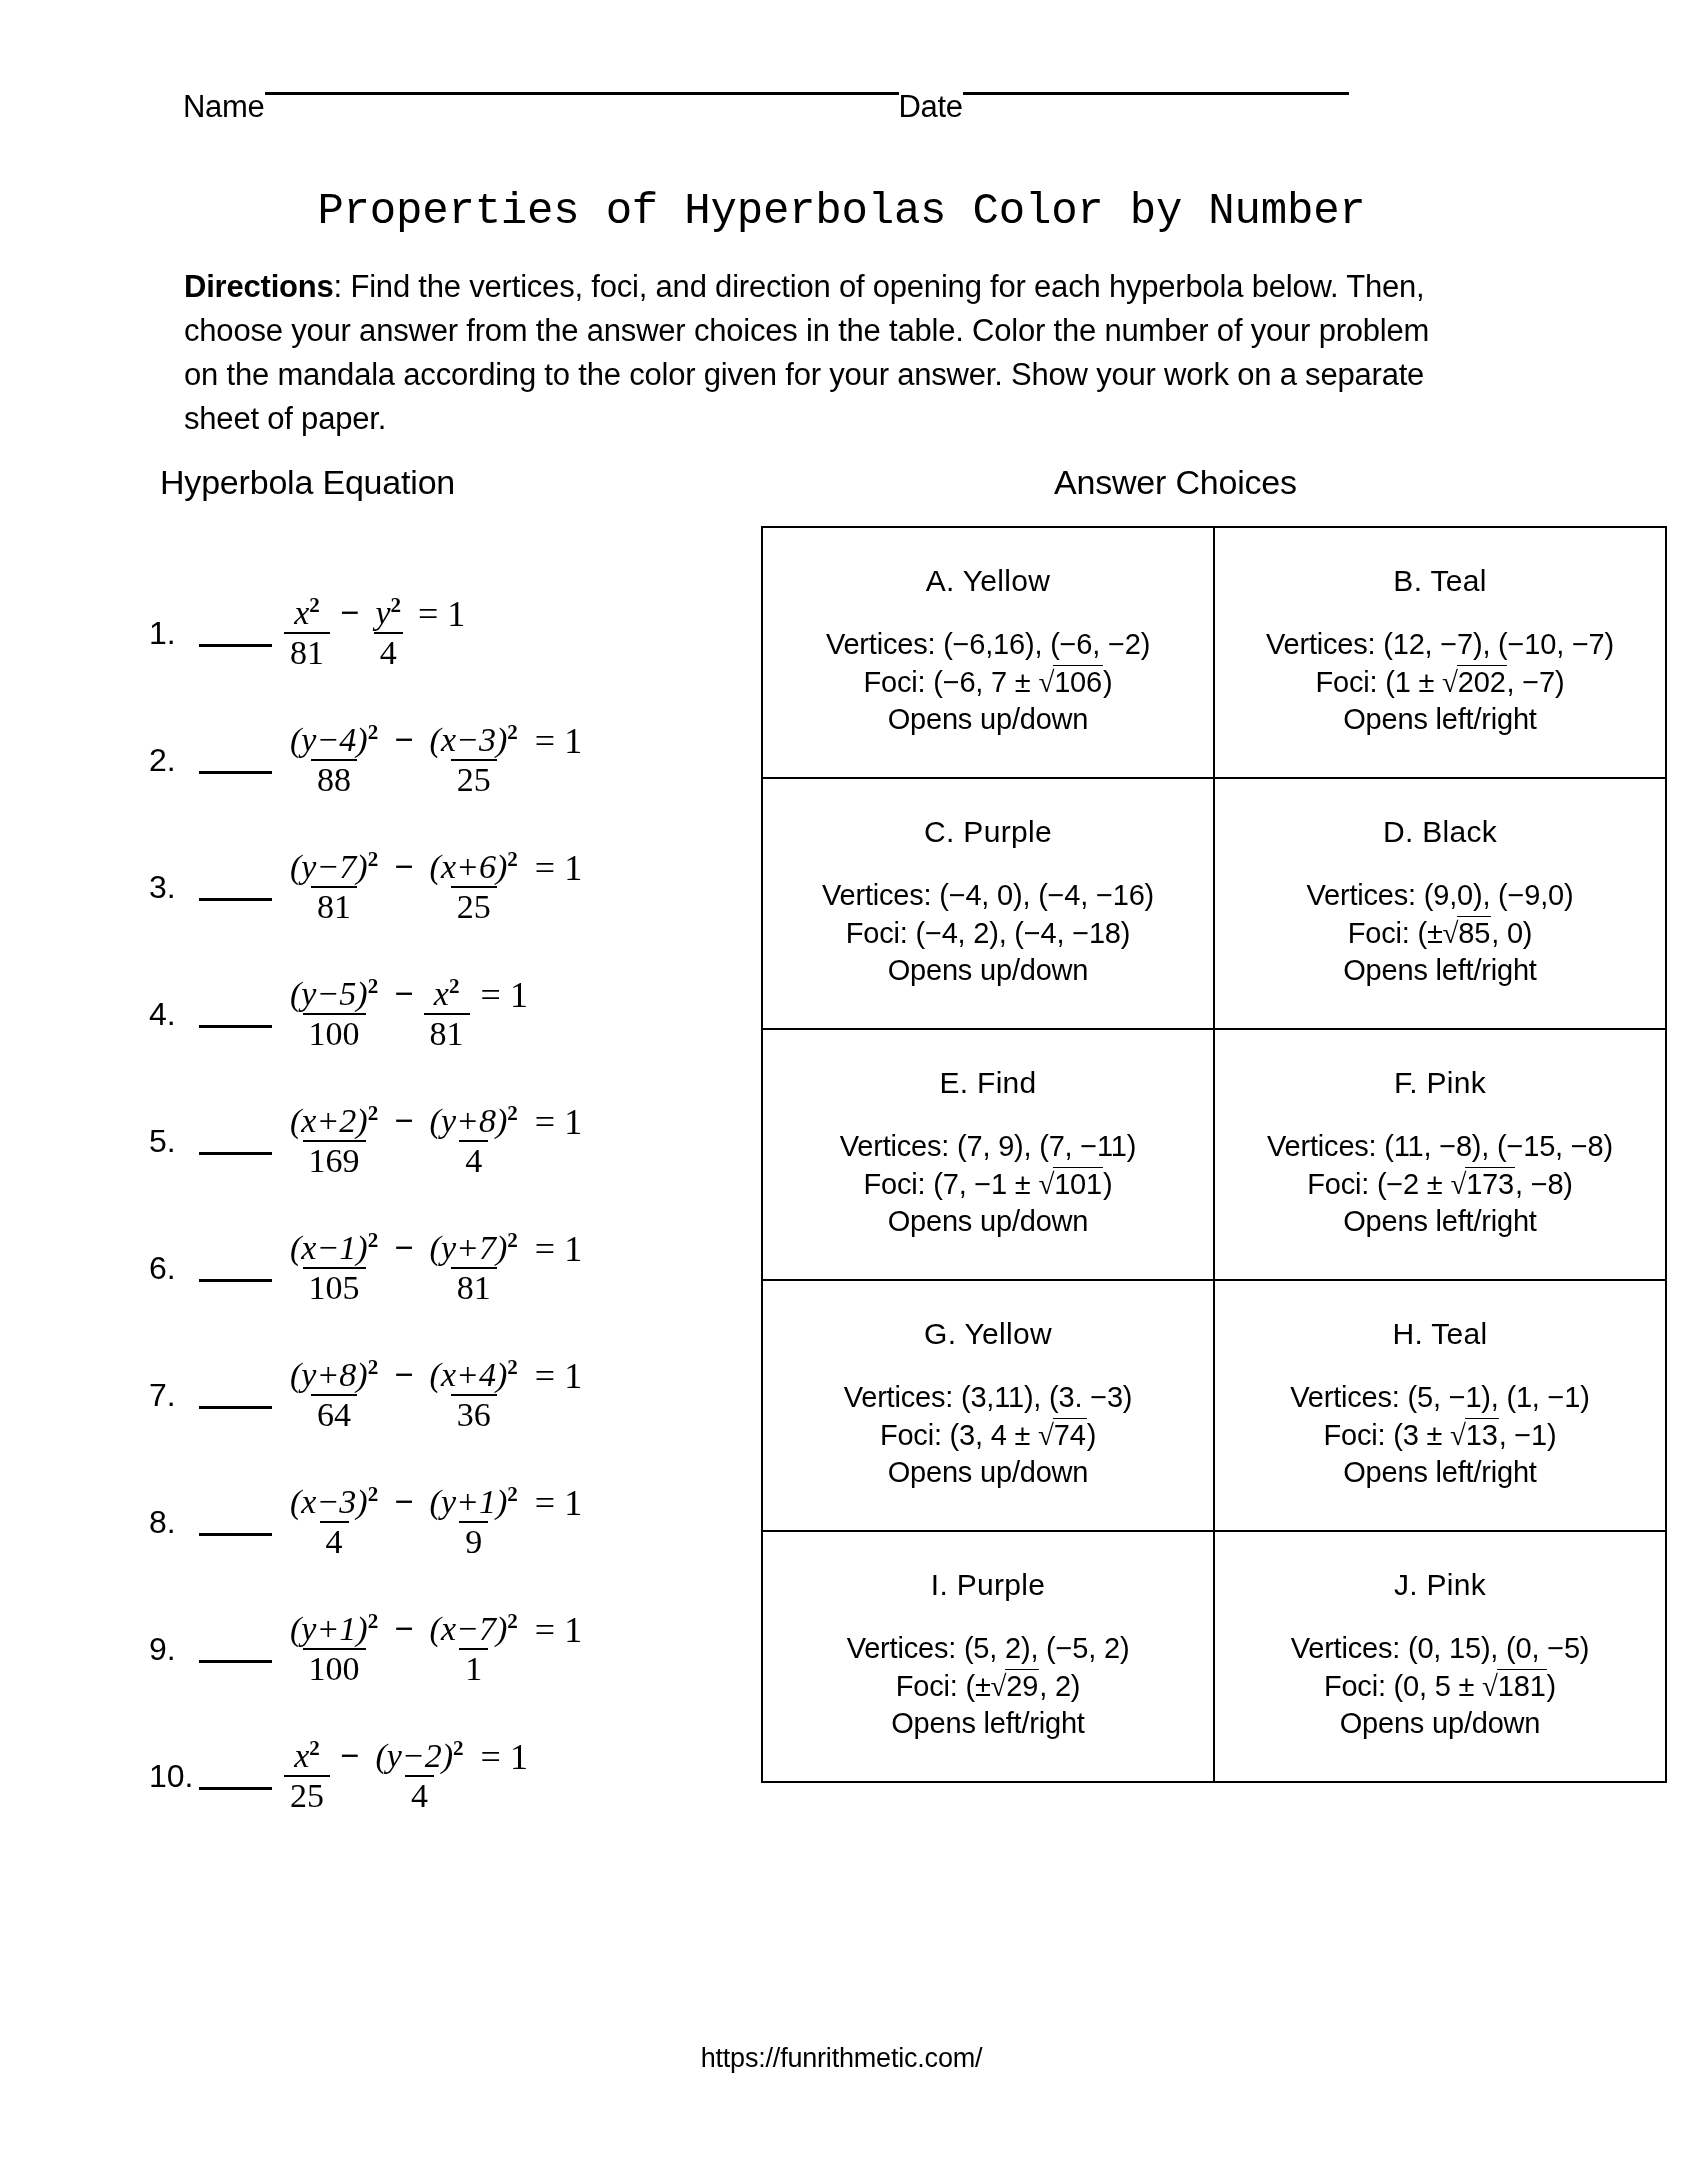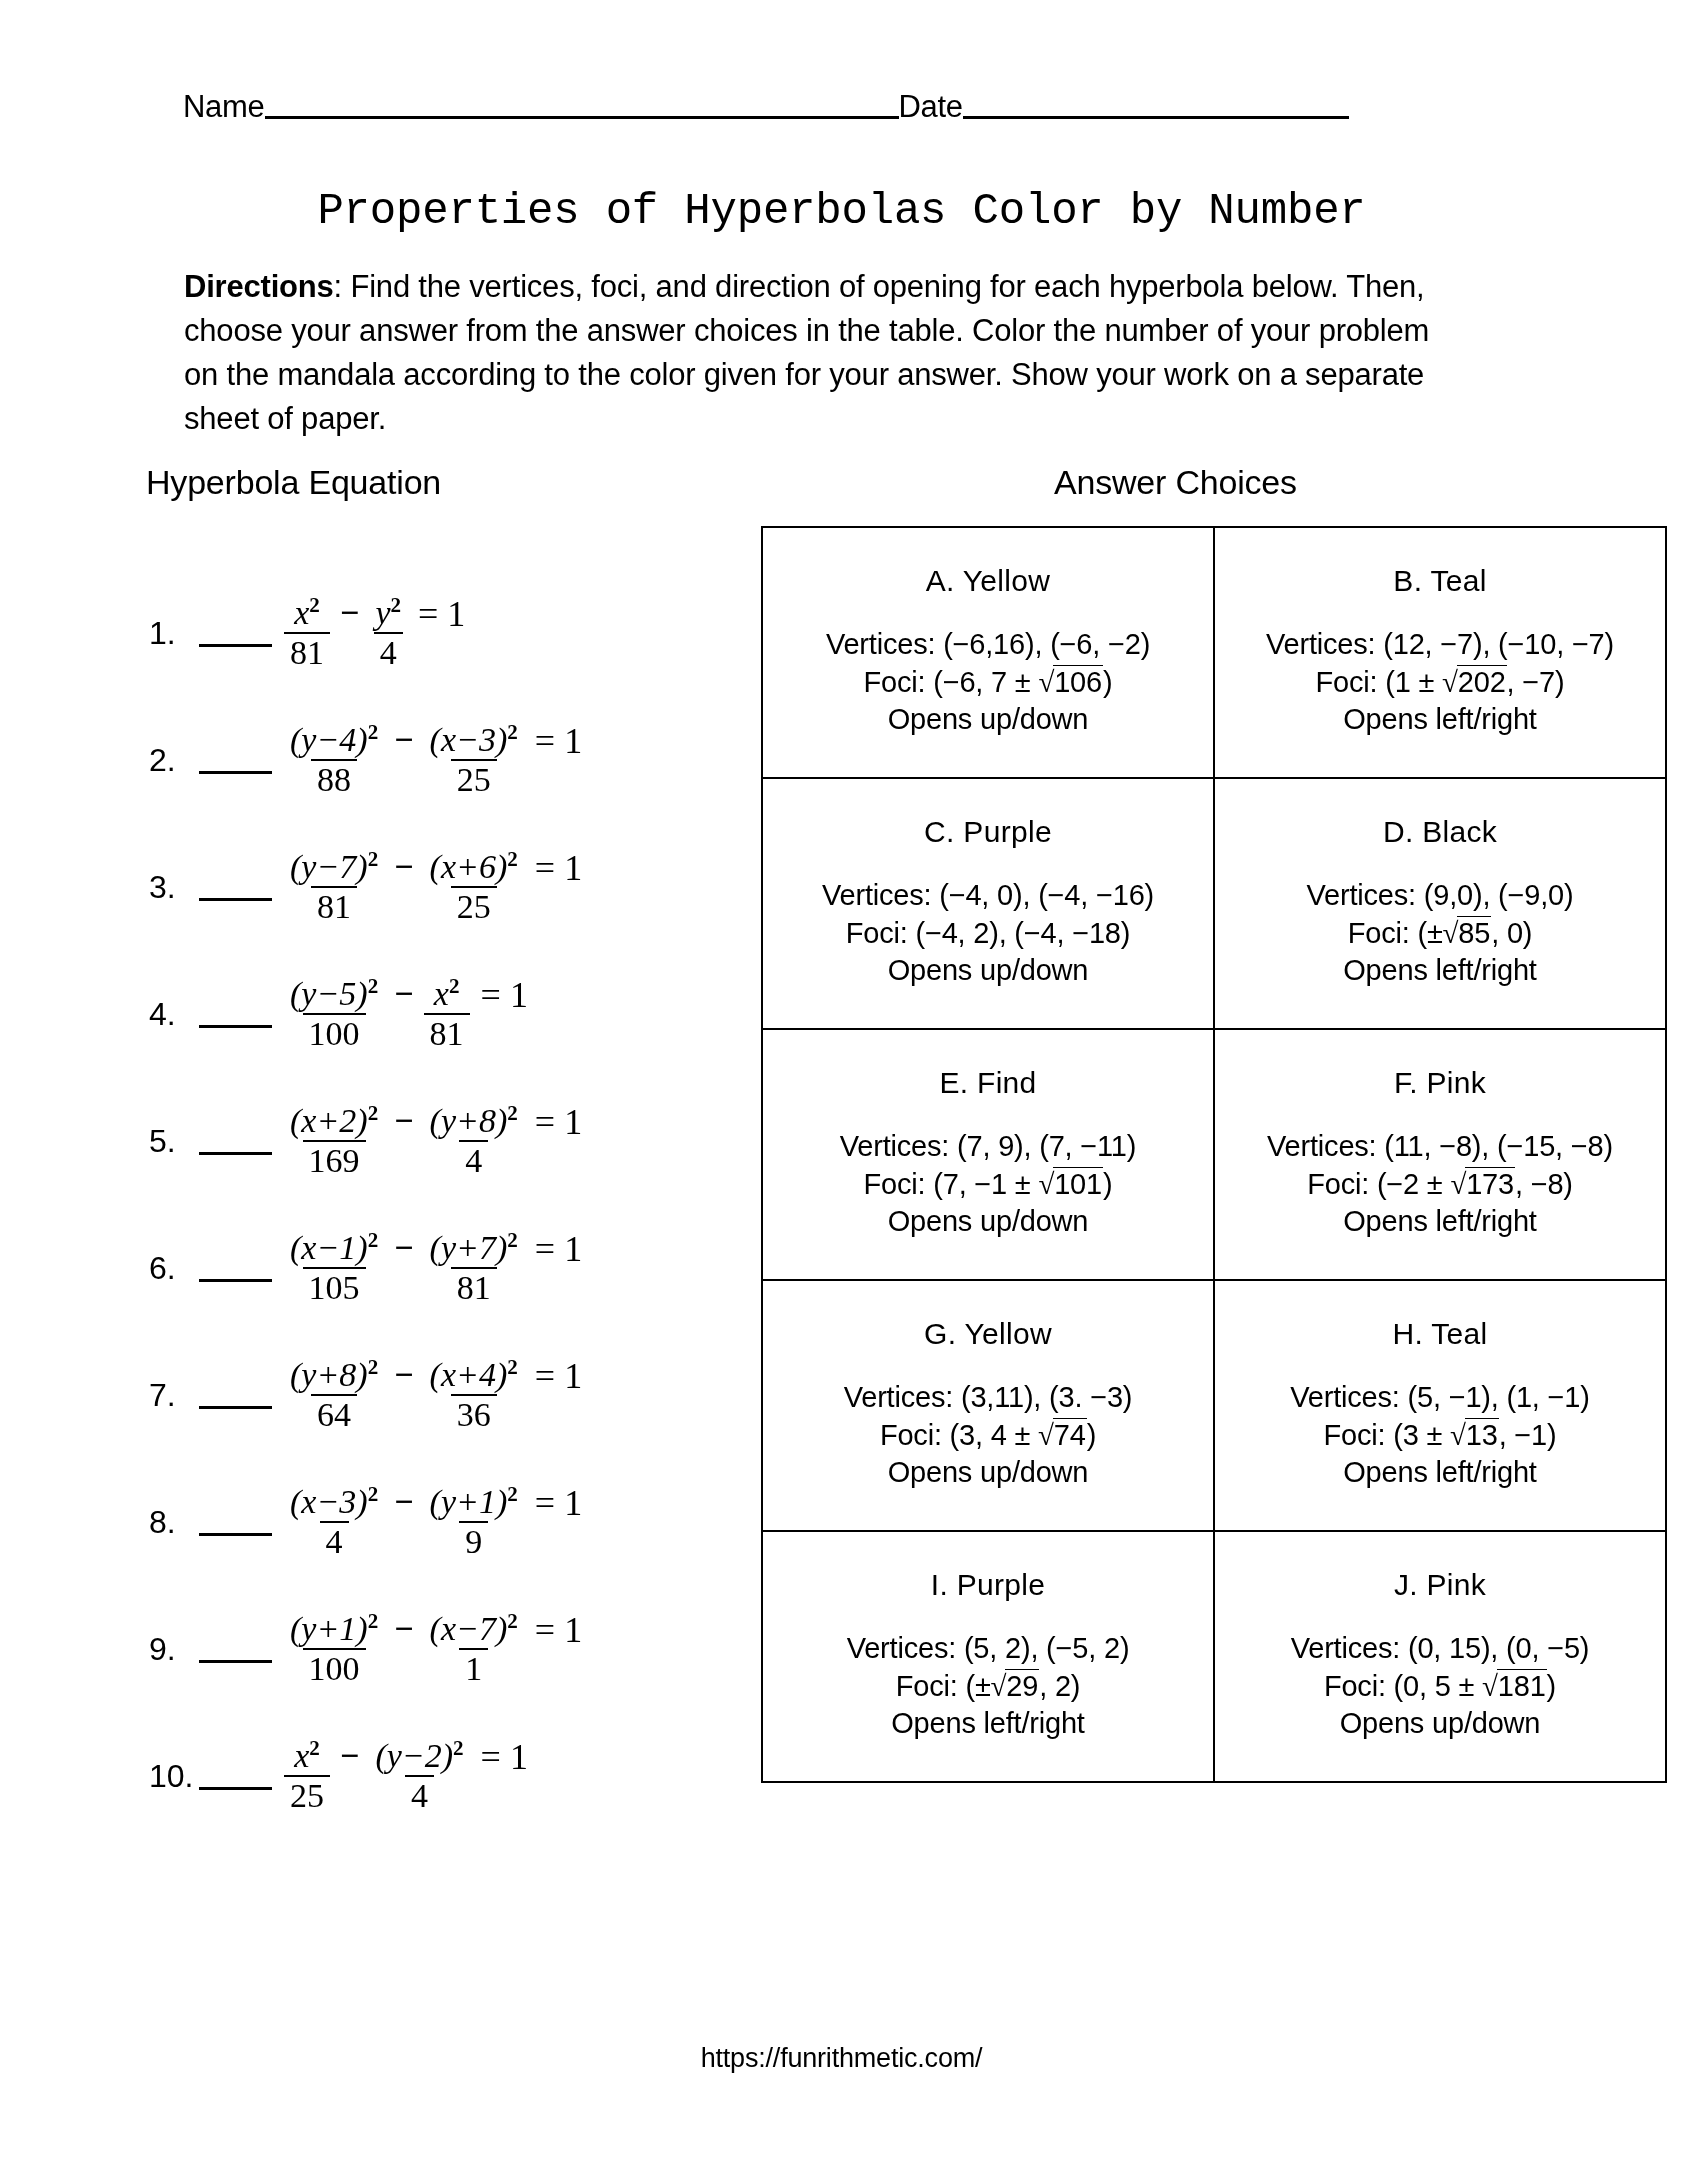--- a/index.html
+++ b/index.html
@@ -16,21 +16,20 @@
     overflow: hidden;
   }
 
   
   .namedate {
     position: absolute;
     left: 183px;
     top: 91px;
     width: 1257px;
     display: flex;
-    align-items: flex-end;
     font-family: "Liberation Sans Narrow", "Liberation Sans", sans-serif;
     font-stretch: condensed;
     font-size: 31px;
     letter-spacing: -0.3px;
   }
   .nd-label { white-space: nowrap; line-height: 1; }
   .nd-rule {
     border-bottom: 3px solid #000;
     height: 1px;
     margin-bottom: 3px;
@@ -67,21 +66,21 @@
   .directions b { font-weight: bold; }
 
   
   .sec-head {
     position: absolute;
     font-family: "Liberation Sans Narrow", "Liberation Sans", sans-serif;
     font-stretch: condensed;
     font-size: 34px;
     letter-spacing: -0.2px;
   }
-  .sec-head.left  { left: 146px; top: 463px; }
+  .sec-head.left  { left: 160px; top: 463px; }
   .sec-head.right { left: 1054px; top: 463px; }
 
   
   .eq-list {
     position: absolute;
     left: 149px;
     top: 569px;
     width: 574px;
   }
   .eq-row {

